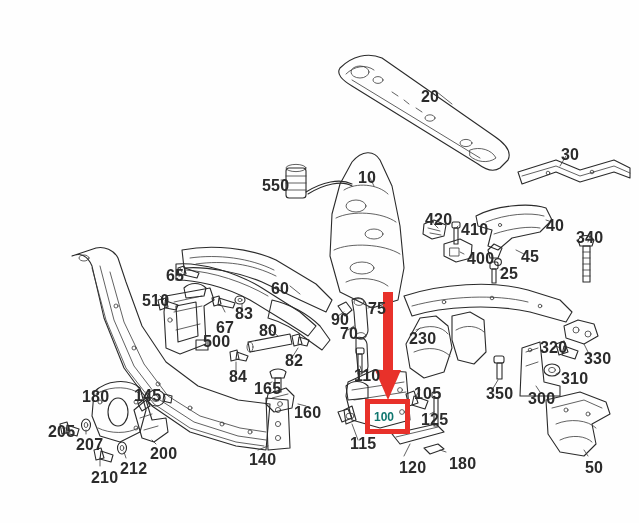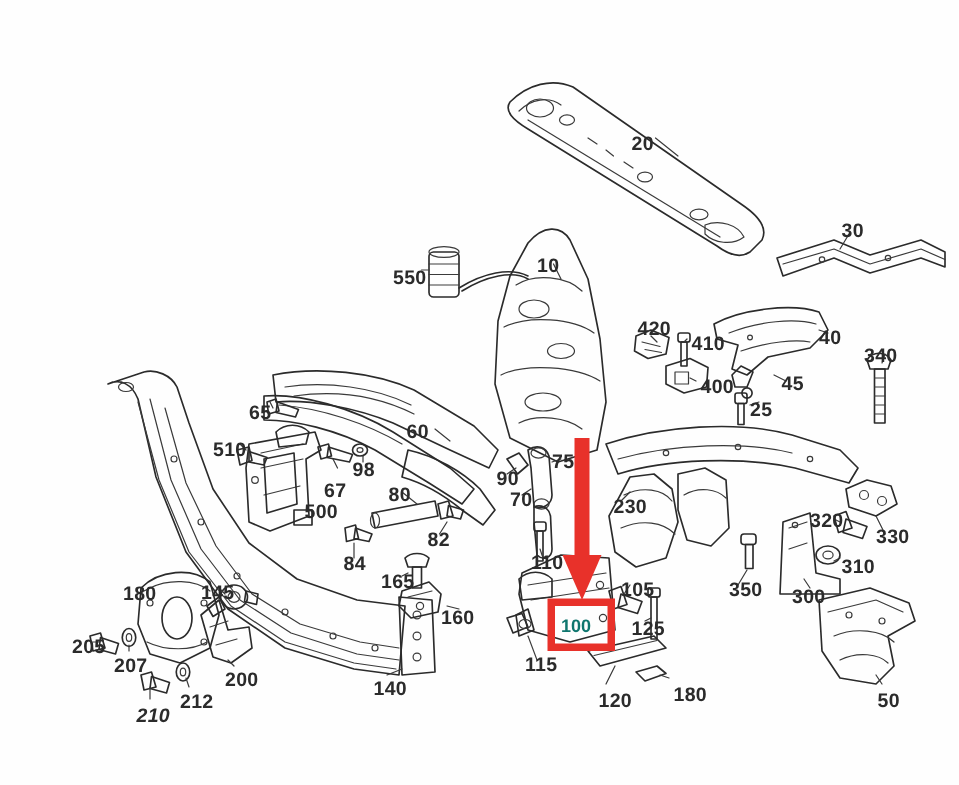--- a/index.html
+++ b/index.html
@@ -17,21 +17,21 @@
   }
   #diagram-svg {
     position: absolute;
     left: 0; top: 0;
     width: 639px;
     height: 523px;
   }
   .callout {
     position: absolute;
     font-family: "Liberation Sans", sans-serif;
-    font-size: 13px;
+    font-size: 16px;
     font-weight: 700;
     color: #2b2b2b;
     white-space: nowrap;
     letter-spacing: 0.2px;
     line-height: 1;
     user-select: none;
   }
   
   #highlight-arrow {
     position: absolute;
@@ -449,21 +449,21 @@
       <div class="callout" style="left: 461px; top: 222px;">410</div>
       <div class="callout" style="left: 546px; top: 218px;">40</div>
       <div class="callout" style="left: 576px; top: 230px;">340</div>
       <div class="callout" style="left: 467px; top: 251px;">400</div>
       <div class="callout" style="left: 521px; top: 249px;">45</div>
       <div class="callout" style="left: 166px; top: 268px;">65</div>
       <div class="callout" style="left: 500px; top: 266px;">25</div>
       <div class="callout" style="left: 271px; top: 281px;">60</div>
       <div class="callout" style="left: 142px; top: 293px;">510</div>
       <div class="callout" style="left: 216px; top: 320px;">67</div>
-      <div class="callout" style="left: 235px; top: 306px;">98</div>
+      <div class="callout" style="left: 235px; top: 306px;">83</div>
       <div class="callout" style="left: 368px; top: 301px;">75</div>
       <div class="callout" style="left: 331px; top: 312px;">90</div>
       <div class="callout" style="left: 203px; top: 334px;">500</div>
       <div class="callout" style="left: 259px; top: 323px;">80</div>
       <div class="callout" style="left: 409px; top: 331px;">230</div>
       <div class="callout" style="left: 340px; top: 326px;">70</div>
       <div class="callout" style="left: 540px; top: 340px;">320</div>
       <div class="callout" style="left: 285px; top: 353px;">82</div>
       <div class="callout" style="left: 229px; top: 369px;">84</div>
       <div class="callout" style="left: 584px; top: 351px;">330</div>
@@ -478,17 +478,17 @@
       <div class="callout" style="left: 294px; top: 405px;">160</div>
       <div class="callout" style="left: 421px; top: 412px;">125</div>
       <div class="callout" style="left: 48px; top: 424px;">205</div>
       <div class="callout" style="left: 76px; top: 437px;">207</div>
       <div class="callout" style="left: 350px; top: 436px;">115</div>
       <div class="callout" style="left: 150px; top: 446px;">200</div>
       <div class="callout" style="left: 249px; top: 452px;">140</div>
       <div class="callout" style="left: 120px; top: 461px;">212</div>
       <div class="callout" style="left: 449px; top: 456px;">180</div>
       <div class="callout" style="left: 399px; top: 460px;">120</div>
-      <div class="callout" style="left: 91px; top: 470px; font-style: italic;">210</div>
+      <div class="callout" style="left: 91px; top: 470px;">210</div>
       <div class="callout" style="left: 585px; top: 460px;">50</div>
     </div>
 
 </div>
 
 </body></html>

